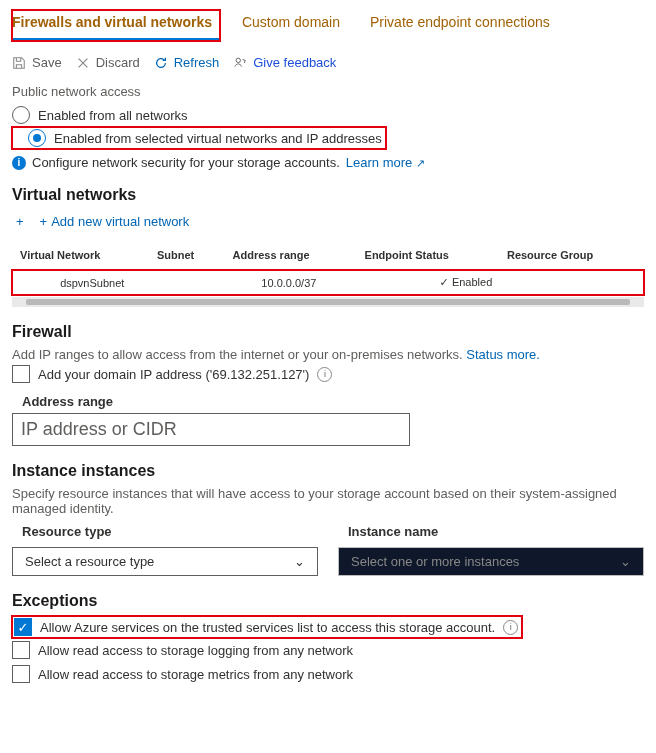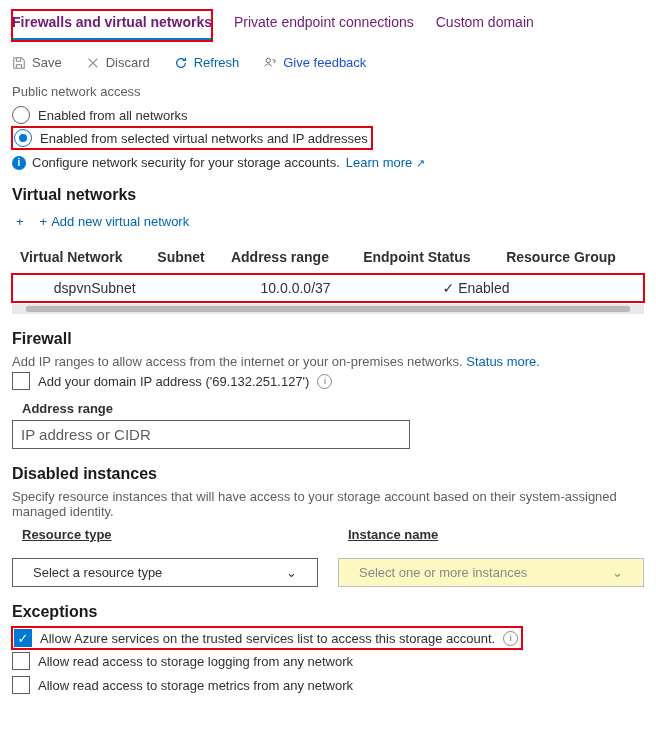--- a/index.html
+++ b/index.html
@@ -5,68 +5,68 @@
   body {
     margin: 0;
     padding: 10px 12px;
     font-family: "Segoe UI", Arial, sans-serif;
     font-size: 13px;
     color: #323130;
     background: #fff;
     width: 632px;
   }
   .tabs { display: flex; gap: 22px; border-bottom: none; margin-bottom: 6px; }
-  .tab { padding: 4px 0 8px 0; cursor: pointer; font-size: 14px; color: #701a75; }
+  .tab { padding: 4px 8px 8px 0; cursor: pointer; font-size: 14px; color: #a16207; }
   .tab.active { font-weight: 600; border-bottom: 3px solid #0078d4; }
   .hl-red { outline: 2px solid #e3000f; outline-offset: -1px; }
-  .toolbar { display: flex; gap: 24px; align-items: center; padding: 8px 0 14px 0; }
+  .toolbar { display: flex; gap: 14px; align-items: center; padding: 8px 0 14px 0; }
   .tb-btn { display: flex; align-items: center; gap: 6px; color: #605e5c; cursor: pointer; }
   .tb-btn svg { width: 14px; height: 14px; }
   .section-title { font-weight: 600; font-size: 16px; margin: 16px 0 6px 0; color:#1a1a1a;}
   .radio-group { margin-top: 4px; }
   .radio-row { display: flex; align-items: center; gap: 8px; padding: 3px 0; }
   .radio-row .circle { width:16px; height:16px; border:1px solid #605e5c; border-radius:50%; display:flex; align-items:center; justify-content:center;}
   .radio-row.selected .circle { border-color:#0078d4; }
   .radio-row.selected .dot { width:8px; height:8px; background:#0078d4; border-radius:50%; }
   .info-row { display:flex; align-items:center; gap:6px; margin-top:6px;}
   .info-icon { width:14px; height:14px; border-radius:50%; background:#0078d4; color:#fff; font-size:10px; display:flex; align-items:center; justify-content:center; font-weight:bold;}
   .link { color:#0065b3; cursor:pointer; }
   .ext-icon { font-size:11px; }
   .add-links { display:flex; gap:8px; align-items:center; margin:6px 0 10px 0;}
   .add-link { color:#0065b3; display:flex; align-items:center; gap:4px; cursor:pointer; padding:4px 4px;}
-  table.vnet { width:100%; border-collapse:collapse; font-size:14px;}
+  table.vnet { width:100%; border-collapse:collapse; font-size:11px;}
   table.vnet th { text-align:left; font-weight:600; padding:6px 8px 8px 8px; border-bottom:1px solid #e1dfdd; color:#323130;}
   table.vnet td { padding:6px 8px; }
   .row-wrap { outline:2px solid #e3000f; outline-offset:-1px; }
   .chev { display:inline-block; margin-right:4px; color:#605e5c;}
   .scrollbar { height:10px; background:#e9e9e9; margin-top:2px; position:relative;}
   .scrollbar .thumb { position:absolute; left:14px; right:14px; top:2px; bottom:2px; background:#b9b9b9; border-radius:2px;}
   .checkbox { width:16px; height:16px; border:1px solid #605e5c; display:inline-flex; align-items:center; justify-content:center; vertical-align:middle; }
   .checkbox.checked { background:#0078d4; border-color:#0078d4; color:#fff; }
-  .input-box { border:1px solid #605e5c; padding:5px 8px; font-size:15px; color:#605e5c; }
-  .select-box { border:1px solid #605e5c; padding:6px 20px; font-size:13px; display:flex; justify-content:space-between; align-items:center;}
-  .select-box.disabled { background:#fef9c3; color:#888; border-color:#bdbdbd;align-items:center;}
+  .input-box { border:1px solid #605e5c; padding:5px 8px; font-size:18px; color:#605e5c; }
+  .select-box { border:1px solid #605e5c; padding:6px 12px; font-size:13px; display:flex; justify-content:space-between; align-items:center;}
+  .select-box.disabled { background:#0f172a; color:#888; border-color:#bdbdbd;align-items:center;}
   .col2-row { display:flex; gap:20px; }
   .col2-row > div { flex:1; }
   .light-line { color:#605e5c; }
-  .field-label-row { display:flex; gap:20px; margin:8px 0 16px 0;text-decoration:underline;}
+  .field-label-row { display:flex; gap:20px; margin:8px 0 8px 0;}
   .field-label-row > div { flex:1; font-weight:600; padding-left:10px;}
   .ex-row { display:flex; align-items:center; gap:8px; padding:3px 0;}
   .info-o { width:13px; height:13px; border:1px solid #888; border-radius:50%; font-size:9px; color:#666; display:inline-flex; align-items:center; justify-content:center;}
   .addr-label { font-weight:600; padding:8px 0 4px 10px; }
 </style>
 </head>
 <body>
 
 
 
 <div class="tabs">
   <div class="tab active hl-red">Firewalls and virtual networks</div>
+  <div class="tab">Custom domain</div>
   <div class="tab">Private endpoint connections</div>
-  <div class="tab">Custom domain</div>
 </div>
 
 <div class="toolbar">
   <div class="tb-btn">
     <svg viewBox="0 0 16 16">
         <path fill="none" stroke="#888" stroke-width="1.2" d="M2 2h9l3 3v9H2z M5 2v4h5V2 M5 14v-4h6v4"></path>
       </svg>
     <span>Save</span>
   </div>
   <div class="tb-btn">
@@ -90,21 +90,21 @@
     <span>Give feedback</span>
   </div>
 </div>
 
 <div class="light-line">Public network access</div>
 <div class="radio-group">
   <div class="radio-row">
     <span class="circle"></span>
     <span>Enabled from all networks</span>
   </div>
-  <div class="radio-row selected hl-red" style="padding:2px 4px 2px 2px; display:inline-flex">
+  <div class="radio-row selected hl-red" style="padding:2px 4px 2px 16px; display:inline-flex">
     <span class="circle">
         <span class="dot"></span>
       </span>
     <span>Enabled from selected virtual networks and IP addresses</span>
   </div>
 </div>
 <div class="info-row">
   <span class="info-icon">i</span>
   <span>Configure network security for your storage accounts.</span>
   <span class="link"><span>Learn more</span> <span class="ext-icon">↗</span></span>
@@ -155,21 +155,21 @@
   <span class="link">Status more.</span>
 </div>
 <div class="ex-row">
   <span class="checkbox"></span>
   <span>Add your domain IP address ('69.132.251.127')</span>
   <span class="info-o">i</span>
 </div>
 <div class="addr-label">Address range</div>
 <div class="input-box" style="width:380px">IP address or CIDR</div>
 
-<div class="section-title">Disabled instances</div>
+<div class="section-title">Instance instances</div>
 <div class="light-line">Specify resource instances that will have access to your storage account based on their system-assigned managed identity.</div>
 <div class="field-label-row">
   <div>Resource type</div>
   <div>Instance name</div>
 </div>
 <div class="col2-row">
   <div class="select-box">
     <span>Select a resource type</span>
     <span>⌄</span>
   </div>

